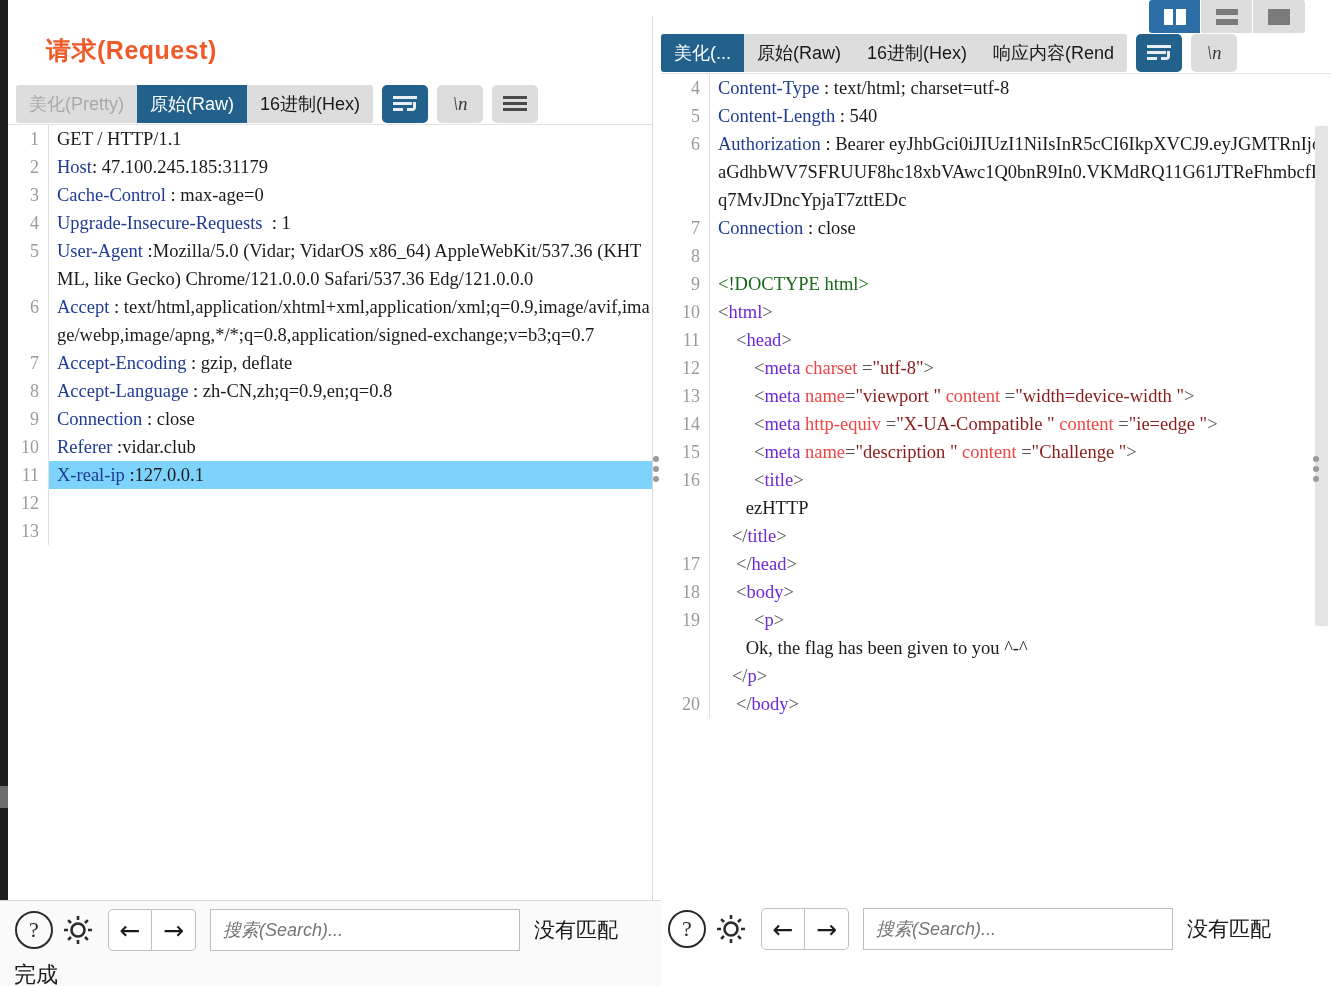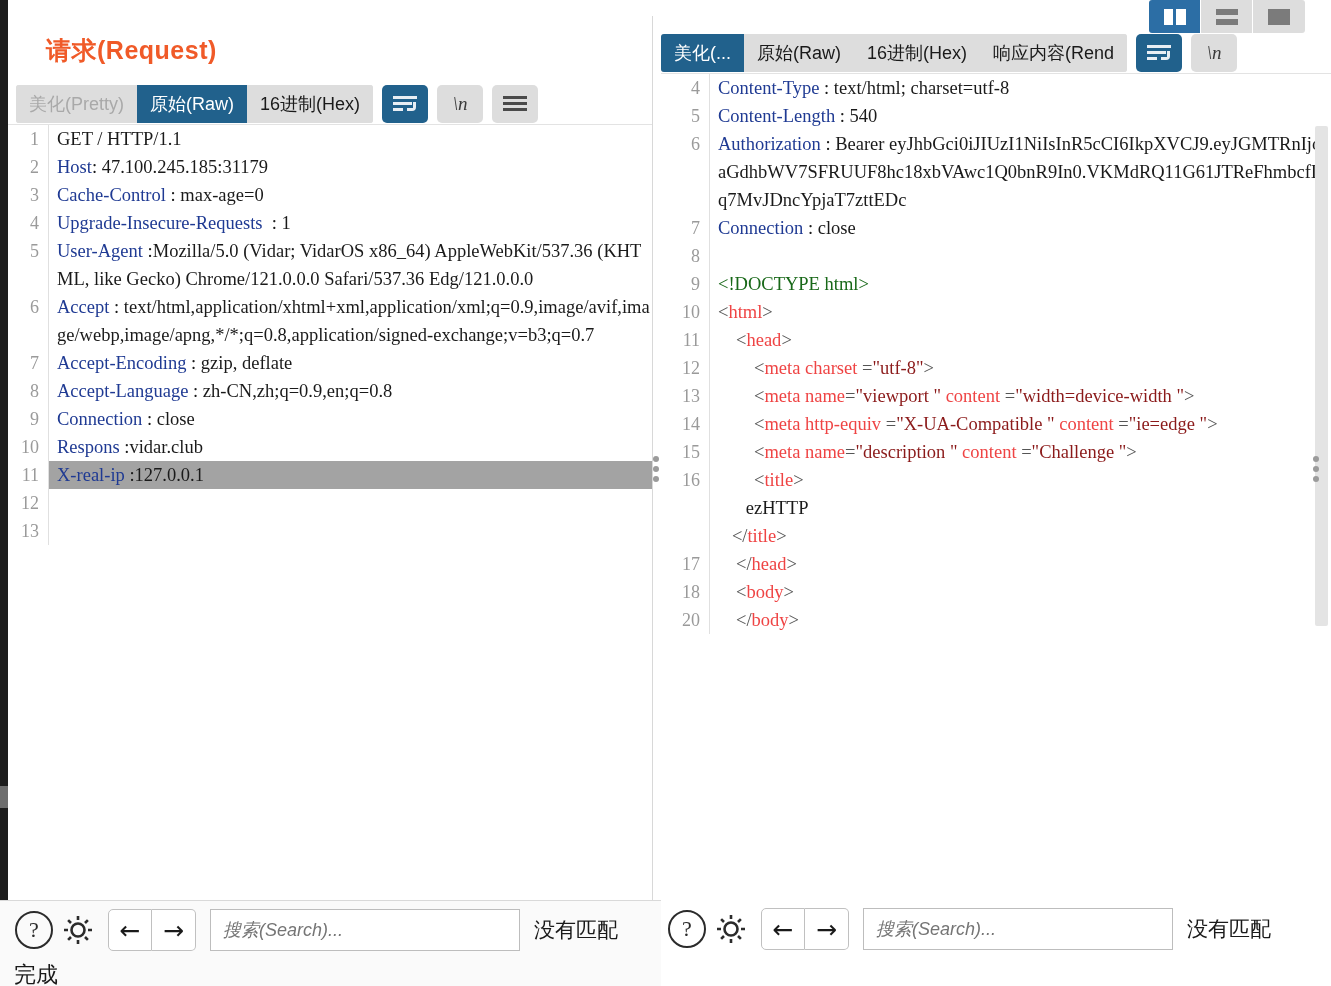--- a/index.html
+++ b/index.html
@@ -122,27 +122,27 @@
     width: 40px; min-width: 40px; text-align: right; padding-right: 9px;
     color: #9a9a9a; font-size: 18px; user-select: none;
     font-family: "Liberation Serif", serif;
   }
   .panel-right .ln { width: 48px; min-width: 48px; }
   .ln-txt {
     flex: 1; white-space: pre-wrap; word-break: break-all;
     padding-left: 8px; border-left: 1px solid #e0e0e0;
     color: #222222;
   }
-  .ln-row.hl .ln-txt { background: #a3a3a3; }
+  .ln-row.hl .ln-txt { background: #7dd3fc; }
   .ln-row.hl .ln { background: transparent; }
 
   
   .t-hdr  { color: #1f3a93; }
   .t-val  { color: #1a1a1a; }
-  .t-tag  { color: #ef4444; }
+  .t-tag  { color: #6d28d9; }
   .t-attr { color: #ef4444; }
   .t-str  { color: #8b1a1a; }
   .t-doct { color: #186818; }
   .t-ang  { color: #555555; }
 
   
   .vbar {
     position: absolute; right: 3px; top: 0; width: 13px; height: 100%;
     background: transparent;
   }
@@ -294,21 +294,21 @@
         <div class="ln-row">
           <div class="ln">8</div>
           <div class="ln-txt"><span class="t-hdr">Accept-Language</span><span class="t-val"> : zh-CN,zh;q=0.9,en;q=0.8</span></div>
         </div>
         <div class="ln-row">
           <div class="ln">9</div>
           <div class="ln-txt"><span class="t-hdr">Connection</span><span class="t-val"> : close</span></div>
         </div>
         <div class="ln-row">
           <div class="ln">10</div>
-          <div class="ln-txt"><span class="t-hdr">Respons</span><span class="t-val"> :vidar.club</span></div>
+          <div class="ln-txt"><span class="t-hdr">Referer</span><span class="t-val"> :vidar.club</span></div>
         </div>
         <div class="ln-row hl">
           <div class="ln">11</div>
           <div class="ln-txt"><span class="t-hdr">X-real-ip</span><span class="t-val"> :127.0.0.1</span></div>
         </div>
         <div class="ln-row">
           <div class="ln">12</div>
           <div class="ln-txt">&nbsp;</div>
         </div>
         <div class="ln-row">
@@ -395,20 +395,26 @@
       ezHTTP
    </span><span class="t-ang">&lt;/</span><span class="t-tag">title</span><span class="t-ang">&gt;</span></div>
         </div>
         <div class="ln-row">
           <div class="ln">17</div>
           <div class="ln-txt" style="text-indent: 18px;"><span class="t-ang">&lt;/</span><span class="t-tag">head</span><span class="t-ang">&gt;</span></div>
         </div>
         <div class="ln-row">
           <div class="ln">18</div>
           <div class="ln-txt" style="text-indent: 18px;"><span class="t-ang">&lt;</span><span class="t-tag">body</span><span class="t-ang">&gt;</span></div>
+        </div>
+        <div class="ln-row">
+          <div class="ln">19</div>
+          <div class="ln-txt" style="text-indent: 36px;"><span class="t-ang">&lt;</span><span class="t-tag">p</span><span class="t-ang">&gt;</span><span class="t-val">
+      Ok, the flag has been given to you ^-^
+   </span><span class="t-ang">&lt;/</span><span class="t-tag">p</span><span class="t-ang">&gt;</span></div>
         </div>
         <div class="ln-row">
           <div class="ln">20</div>
           <div class="ln-txt" style="text-indent: 18px;"><span class="t-ang">&lt;/</span><span class="t-tag">body</span><span class="t-ang">&gt;</span></div>
         </div>
       </div>
     <div class="vbar">
       <div class="vthumb" style="top:52px;height:500px;"></div>
     </div>
   </div>

